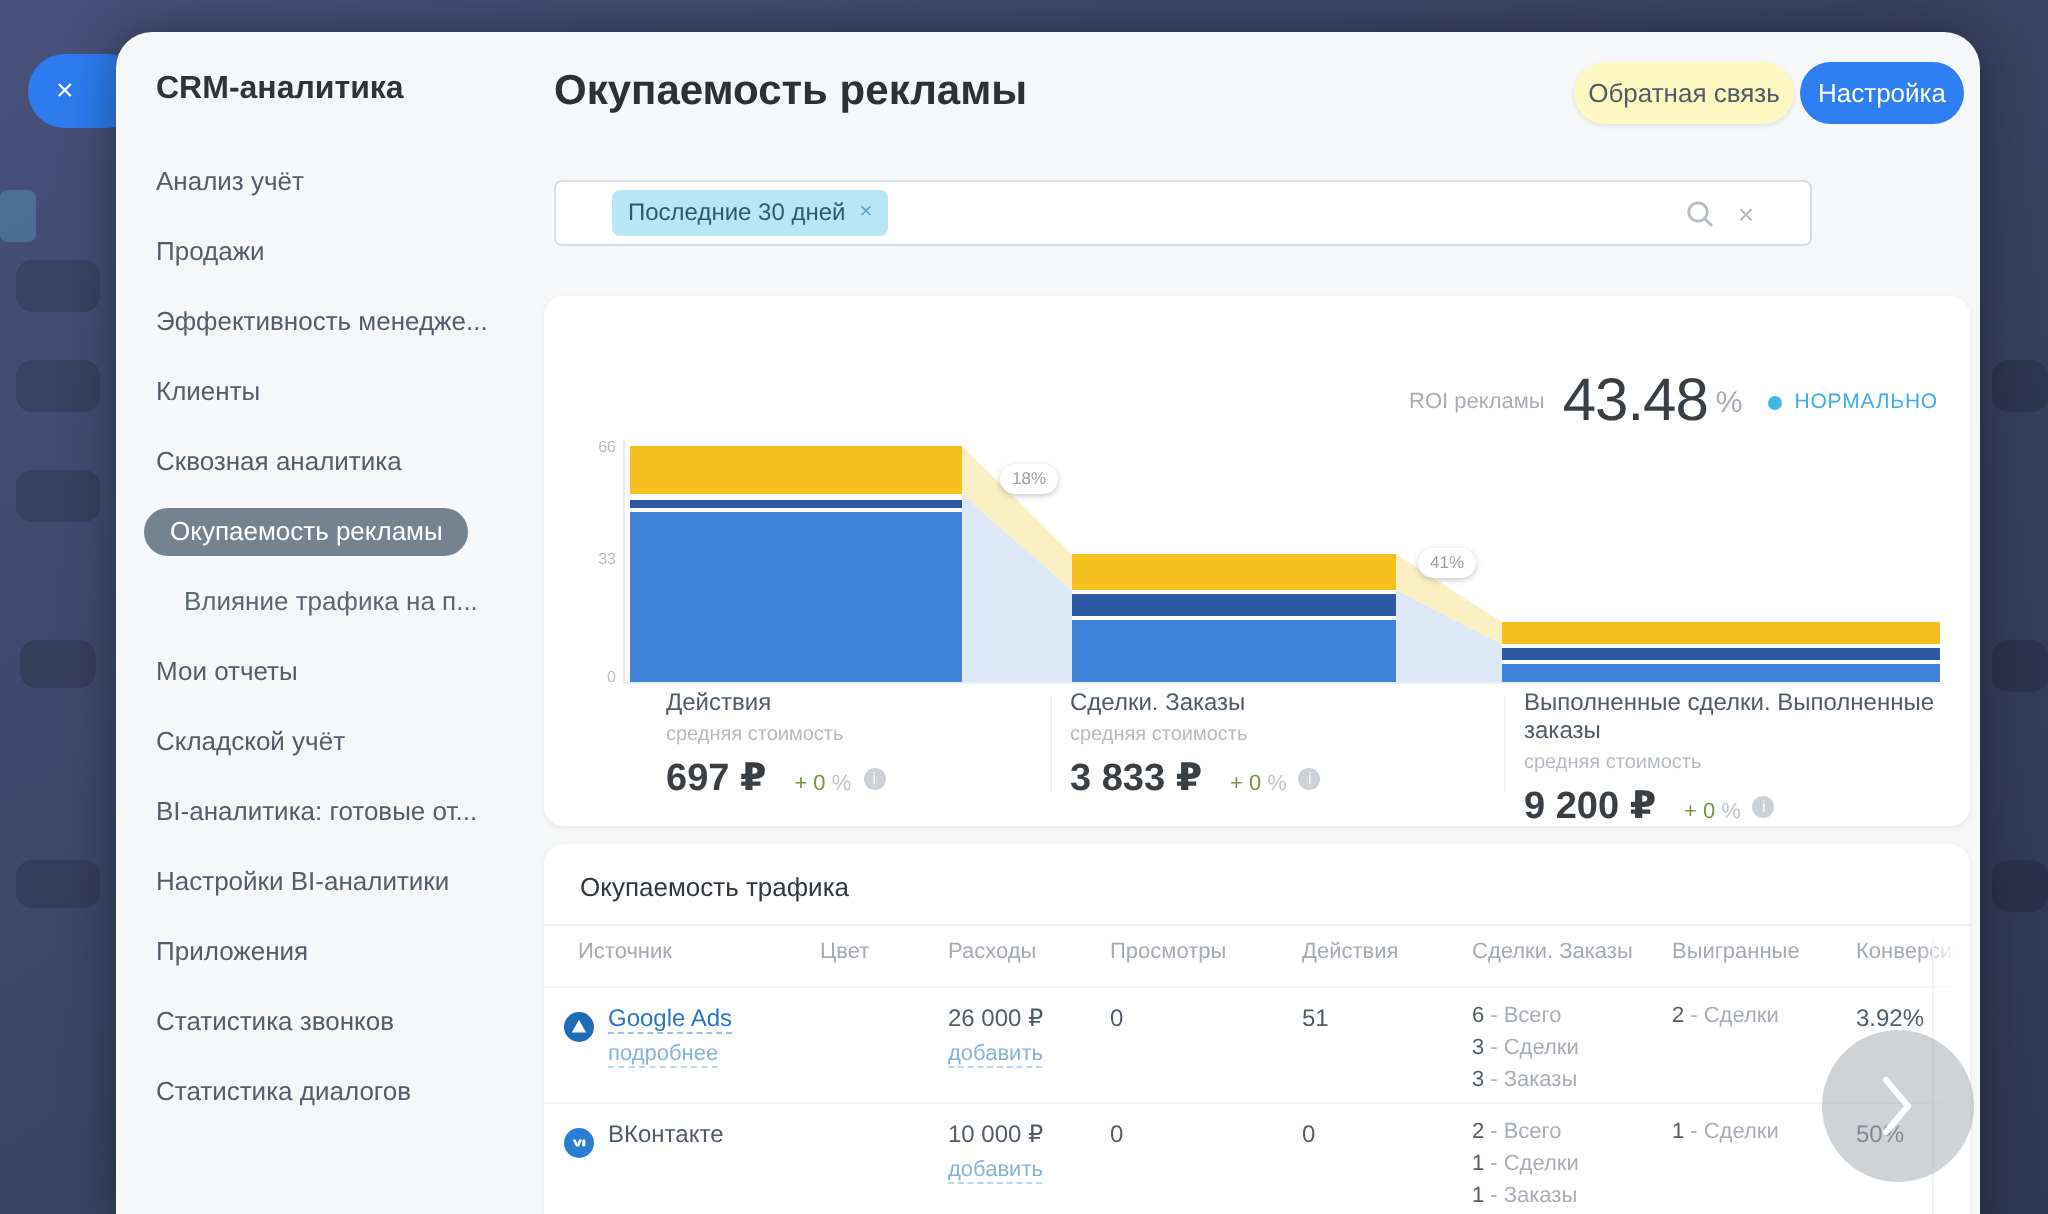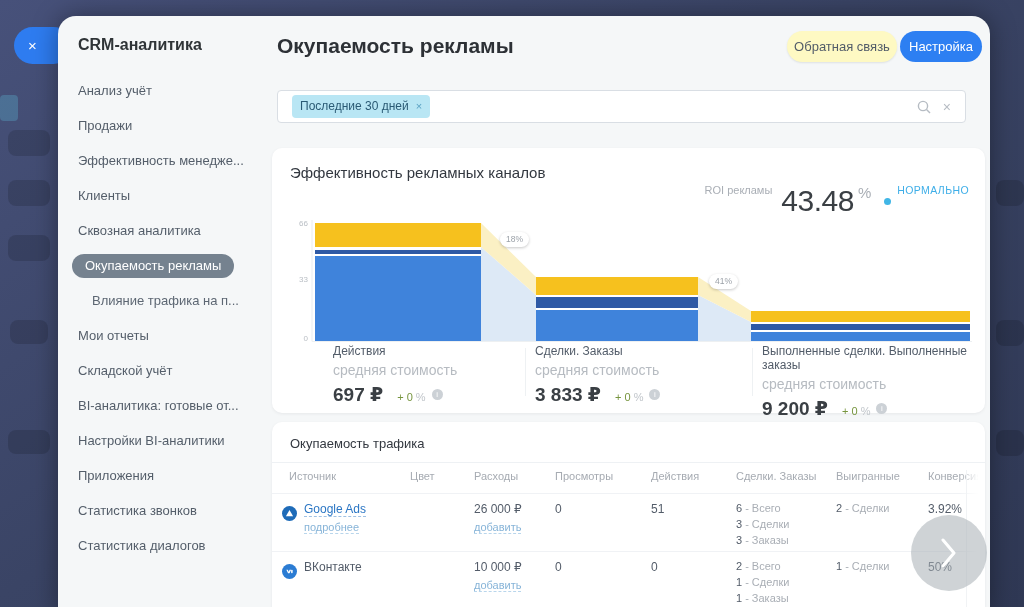--- a/index.html
+++ b/index.html
@@ -32,56 +32,56 @@
 
   
   .page-title { position:absolute; left:219px; top:18px; font-size:21px; font-weight:600; color:#2d3136; }
   .btn { position:absolute; top:15px; height:31px; border-radius:17px; font-size:13px;
     display:flex; align-items:center; justify-content:center; cursor:pointer; }
   .btn-feedback { right:93px; width:110px; background:#fef9c3; color:#525c69;
     box-shadow:0 1px 2px rgba(60,70,80,.12);margin-left:23px; }
   .btn-settings { right:8px; width:82px; background:#2d7ff2; color:#fff; }
 
   
-  .filter { position:absolute; left:219px; top:74px; width:689px; height:33px; background:#fff;
-    border:1px solid #d9dee4; border-radius:4px; display:flex; align-items:center; padding:0 14px; }
+  .filter { position:absolute; left:219px; top:74px; width:629px; height:33px; background:#fff;
+    border:1px solid #d9dee4; border-radius:4px; display:flex; align-items:center; padding:0 28px; }
   .chip { background:#b9e6f4; border-radius:4px; padding:4px 8px 5px; font-size:12px;
     color:#2a5a74; display:flex; align-items:center; }
   .chip .chip-x { margin-left:7px; color:#5ba3c4; font-size:11px; cursor:pointer; }
   .filter .spacer { flex:1; }
   .filter .ficon { margin-left:12px; cursor:pointer; display:flex; }
   .filter .fx { color:#b6bcc3; font-size:14px; }
 
   
   .card { position:absolute; left:214px; width:713px; background:#fff; border-radius:10px;
     box-shadow:0 1px 3px rgba(60,70,80,.08); }
   .card.funnel { top:132px; height:265px; }
   .card.traffic { top:406px; height:240px; overflow:hidden; }
   .card-title { position:absolute; left:18px; top:16px; font-size:15px; color:#333840; }
   .card.traffic .card-title { font-size:13px; top:14px; }
 
   
-  .roi { position:absolute; top:36px; right:16px; display:flex; align-items:flex-start; }
+  .roi { position:absolute; top:36px; right:16px; display:flex; align-items:center; }
   .roi-label { font-size:11px; color:#a9aeb5; margin-right:9px; }
   .roi-value { font-size:30px; color:#3a3f44; letter-spacing:-0.5px; }
   .roi-unit { font-size:15px; color:#a9aeb5; margin-left:4px; }
   .roi-dot { width:7px; height:7px; border-radius:50%; background:#41b6e6;
     margin:0 6px 0 13px; align-self:center; }
   .roi-status { font-size:10.5px; color:#3eaee8; letter-spacing:.4px; }
 
   .chart-svg { position:absolute; left:10px; top:62px; }
   .pct-badge { position:absolute; background:#fff; color:#9ba1a8; font-size:8.5px;
     padding:2px 6px 3px; border-radius:8px; box-shadow:0 1px 3px rgba(0,0,0,.22); }
   .pct-1 { left:228px; top:84px; }
   .pct-2 { left:437px; top:126px; }
 
   
   .stat { position:absolute; top:196px; }
   .stat-label { font-size:12px; color:#525c69; }
-  .stat-sub { font-size:14px; color:#b6bbc1; margin:4px 0 5px; }
+  .stat-sub { font-size:10px; color:#b6bbc1; margin:4px 0 5px; }
   .stat-vrow { display:flex; align-items:baseline; }
   .stat-value { font-size:19px; font-weight:600; color:#3a3f44; }
   .stat-delta { font-size:11px; color:#77953f; margin-left:14px; }
   .stat-du { font-size:11px; color:#c0c5ca; margin-left:3px; }
   .info-i { width:11px; height:11px; border-radius:50%; background:#ccd1d6; color:#fff;
     font-size:8px; display:inline-flex; align-items:center; justify-content:center;
     margin-left:6px; align-self:center; }
   .stat-div { position:absolute; top:200px; width:1px; height:48px; background:#eef1f3; }
 
   
@@ -171,21 +171,20 @@
       <span class="ficon">
         <svg width="14" height="14" viewBox="0 0 14 14">
             <circle cx="6" cy="6" r="4.6" fill="none" stroke="#b6bcc3" stroke-width="1.4"></circle>
             <line x1="9.5" y1="9.5" x2="13" y2="13" stroke="#b6bcc3" stroke-width="1.4"></line>
           </svg>
       </span>
       <span class="ficon fx">×</span>
     </div>
 
     <div class="card funnel">
-      <div class="card-title">Эффективность рекламных каналов</div>
 
       <div class="roi">
         <span class="roi-label">ROI рекламы</span>
         <span class="roi-value">43.48</span>
         <span class="roi-unit">%</span>
         <span class="roi-dot"></span>
         <span class="roi-status">НОРМАЛЬНО</span>
       </div>
 
       <svg class="chart-svg" width="695" height="145" viewBox="0 0 695 145">

